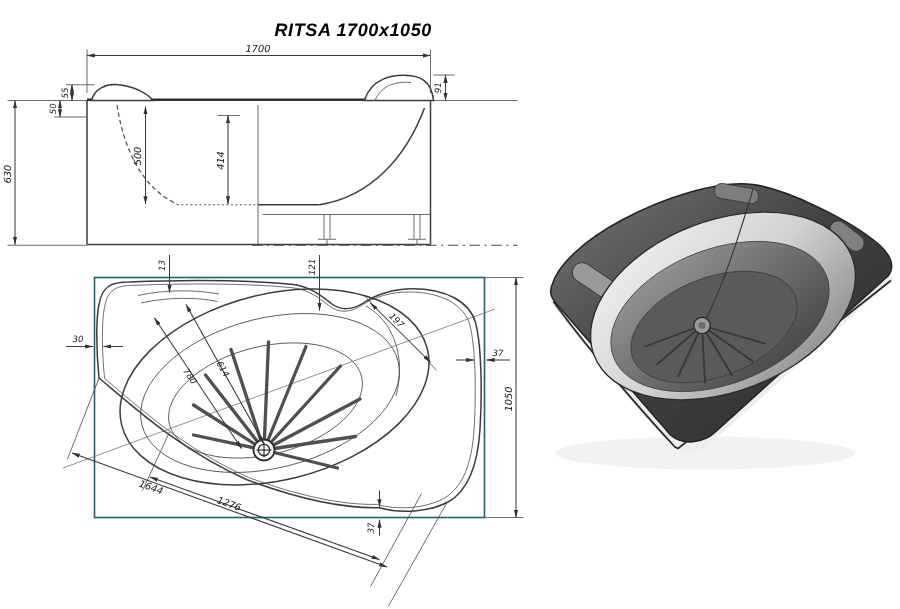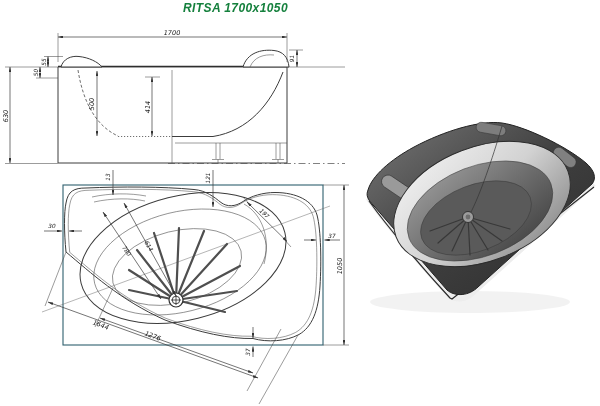--- a/index.html
+++ b/index.html
@@ -1,19 +1,19 @@
 <!DOCTYPE html>
 <html><head>
 <meta charset="utf-8">
 <style>
   html,body{margin:0;padding:0;background:#fff;}
   .page{position:relative;width:600px;height:406px;background:#fff;overflow:hidden;
         font-family:"DejaVu Sans",sans-serif;}
-  .title{position:absolute;left:183px;top:1px;
-         font:italic 700 12px "Liberation Sans",sans-serif;color:#15803d;letter-spacing:.4px;}
+  .title{position:absolute;left:183px;top:13px;
+         font:italic 700 12px "Liberation Sans",sans-serif;color:#000000;letter-spacing:.4px;}
   svg.sheet{position:absolute;left:0;top:0;}
   
   .l  {stroke:#3c3c3c;stroke-width:1;fill:none;}
   .lb {stroke:#2e2e2e;stroke-width:1.6;fill:none;}
   .lt {stroke:#4a4a4a;stroke-width:.55;fill:none;}
   .dm {stroke:#3a3a3a;stroke-width:.7;fill:none;}
   .acc{stroke:#2f606e;stroke-width:1.1;fill:none;}
   .dash{stroke:#4a4a4a;stroke-width:.8;fill:none;stroke-dasharray:3 2;}
   .dot {stroke:#4a4a4a;stroke-width:.8;fill:none;stroke-dasharray:1.2 1.8;}
   .dd  {stroke:#4a4a4a;stroke-width:.7;fill:none;stroke-dasharray:7 3 1.5 3;}

